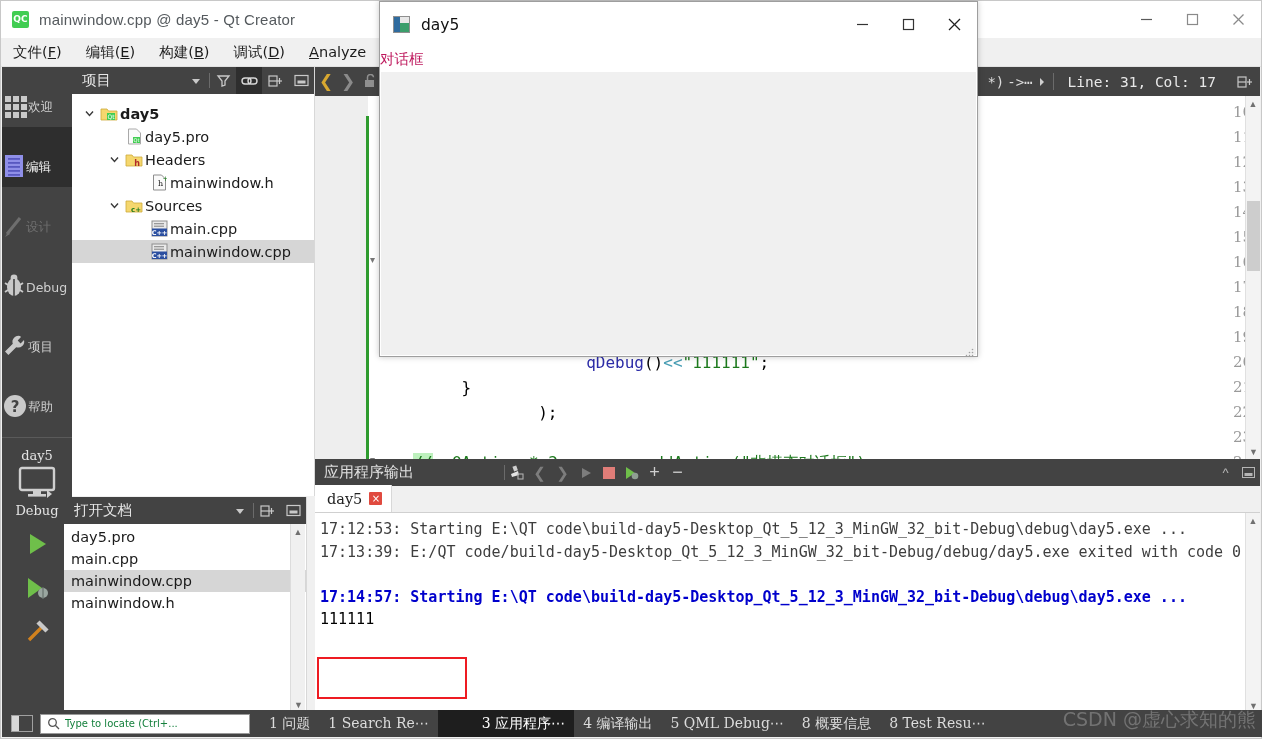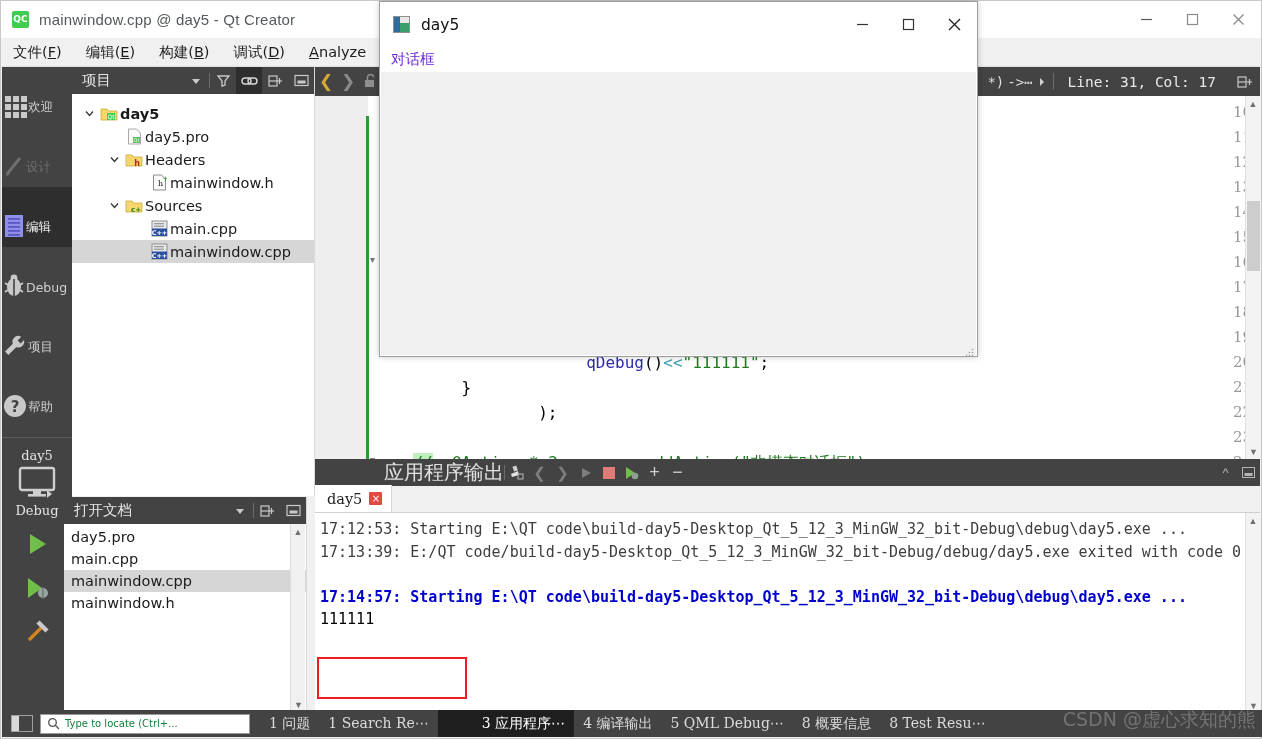--- a/index.html
+++ b/index.html
@@ -196,21 +196,21 @@
   .code-thumb { position:absolute; left:1px; top:105px; width:13px; height:70px; background:#cdcdcd; }
 
   
   .outpane {
     position: absolute; left: 314px; top: 458px; right: 1px; height: 254px;
     background: #ffffff;
   }
   .out-header {
     height: 27px; background: #434343; display:flex; align-items:center; color:#e0e0e0;
   }
-  .out-title { font-size: 20px; margin-left: 9px; width: 180px; font-family:"DejaVu Sans", sans-serif;text-align:right; }
+  .out-title { font-size: 15px; margin-left: 9px; width: 180px; font-family:"DejaVu Sans", sans-serif; }
   .out-tool { width: 23px; height:27px; display:flex;align-items:center;justify-content:center; color:#b5b5b5; }
   .out-right { margin-left:auto; display:flex; }
   .out-tabs {
     height: 27px; background:#f0f0f0; display:flex; align-items:flex-end;
     border-bottom:1px solid #d0d0d0;
   }
   .out-tab {
     height: 27px; background:#ffffff; display:flex; align-items:center;
     padding: 0 9px 0 12px; gap: 7px; border-right:1px solid #d8d8d8;
     font-size: 14.5px; color:#222; font-family:"DejaVu Serif", serif;
@@ -283,21 +283,21 @@
   }
   .dlg-icon {
     width: 17px; height: 17px; margin-left: 13px; margin-right: 11px;
     border: 1px solid #8f8f8f; background:#ffffff; position:relative;
   }
   .dlg-icon i { position:absolute; display:block; }
   .dlg-name { font-size: 15.5px; color:#111; font-family:"DejaVu Sans", sans-serif; }
   .dlg-btns { margin-left:auto; display:flex; height:45px; }
   .dlg-btn { width: 46px; height:45px; display:flex;align-items:center;justify-content:center; color:#222; }
   .dlg-label {
-    padding: 3px 0 0 11px; font-size: 14.5px; color:#6d28d9;
+    padding: 3px 0 0 0; font-size: 14.5px; color:#be185d;
     font-family: "DejaVu Sans", sans-serif;
   }
   .dlg-body {
     position:absolute; left:1px; right:1px; top: 70px; bottom: 1px;
     background: #f0f0f0;
   }
   .dlg-grip { position:absolute; right:2px; bottom:2px; width:10px; height:10px; }
 </style>
 </head>
 <body>
@@ -349,41 +349,41 @@
                 <rect x="3" y="11" width="6" height="6" fill="#c9c9c9"></rect>
                 <rect x="11" y="11" width="6" height="6" fill="#c9c9c9"></rect>
                 <rect x="19" y="11" width="6" height="6" fill="#c9c9c9"></rect>
                 <rect x="3" y="19" width="6" height="6" fill="#c9c9c9"></rect>
                 <rect x="11" y="19" width="6" height="6" fill="#c9c9c9"></rect>
                 <rect x="19" y="19" width="6" height="6" fill="#c9c9c9"></rect>
               </svg>
             </div>
             <div class="mode-label">欢迎</div>
           </div>
-          <div class="mode dim">
-            <div class="mode-icon">
-              <svg width="24" height="26" viewBox="0 0 24 26">
-                <line x1="5" y1="21" x2="18" y2="5" stroke="#6e6e6e" stroke-width="3"></line>
-                <polygon points="3,24 6,19 8,21" fill="#6e6e6e"></polygon>
-              </svg>
-            </div>
-            <div class="mode-label" style="color: rgb(110, 110, 110);">设计</div>
-          </div>
           <div class="mode active">
             <div class="mode-icon">
               <svg width="24" height="26" viewBox="0 0 24 26">
                 <rect x="3" y="2" width="18" height="22" fill="#8f8fe8"></rect>
                 <rect x="6" y="5" width="12" height="1.8" fill="#5858c0"></rect>
                 <rect x="6" y="9" width="12" height="1.8" fill="#5858c0"></rect>
                 <rect x="6" y="13" width="12" height="1.8" fill="#5858c0"></rect>
                 <rect x="6" y="17" width="12" height="1.8" fill="#5858c0"></rect>
                 <rect x="6" y="21" width="12" height="1.8" fill="#5858c0"></rect>
               </svg>
             </div>
             <div class="mode-label">编辑</div>
+          </div>
+          <div class="mode dim">
+            <div class="mode-icon">
+              <svg width="24" height="26" viewBox="0 0 24 26">
+                <line x1="5" y1="21" x2="18" y2="5" stroke="#6e6e6e" stroke-width="3"></line>
+                <polygon points="3,24 6,19 8,21" fill="#6e6e6e"></polygon>
+              </svg>
+            </div>
+            <div class="mode-label" style="color: rgb(110, 110, 110);">设计</div>
           </div>
           <div class="mode">
             <div class="mode-icon">
               <svg width="24" height="26" viewBox="0 0 24 26">
                 <ellipse cx="12" cy="14" rx="7" ry="9" fill="#c9c9c9"></ellipse>
                 <circle cx="12" cy="5" r="3.4" fill="#c9c9c9"></circle>
                 <line x1="12" y1="6" x2="12" y2="23" stroke="#434343" stroke-width="1.6"></line>
                 <line x1="3" y1="10" x2="6" y2="12" stroke="#c9c9c9" stroke-width="1.8"></line>
                 <line x1="21" y1="10" x2="18" y2="12" stroke="#c9c9c9" stroke-width="1.8"></line>
                 <line x1="3" y1="19" x2="6" y2="17" stroke="#c9c9c9" stroke-width="1.8"></line>

